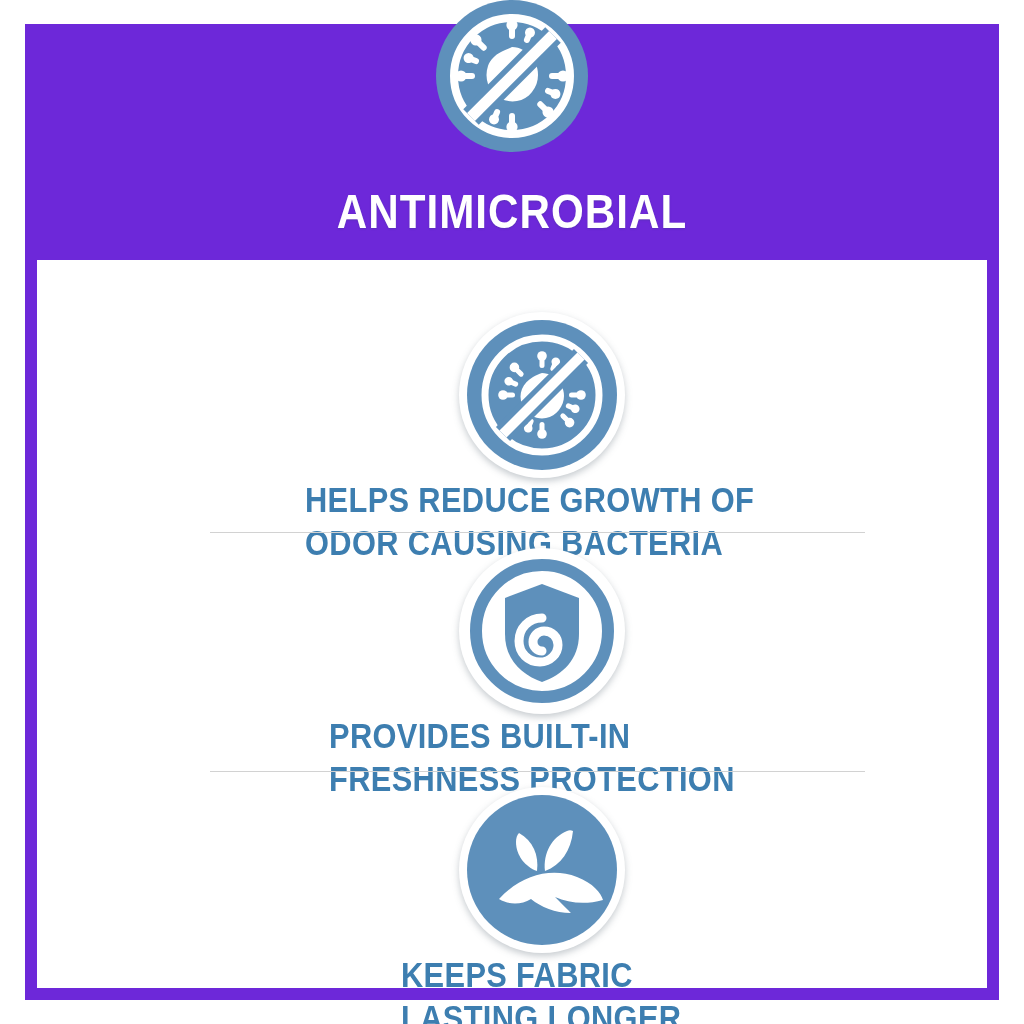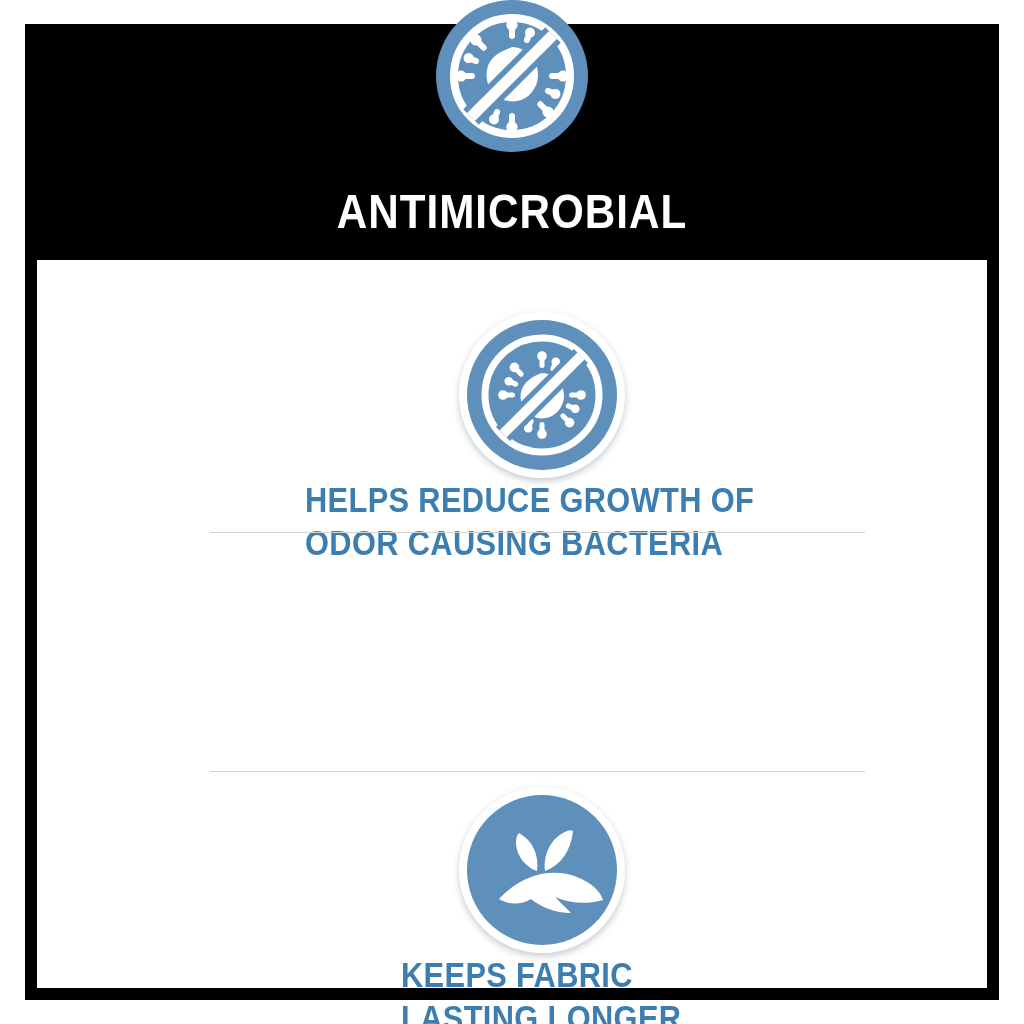--- a/index.html
+++ b/index.html
@@ -22,21 +22,21 @@
     background: #ffffff;
   }
 
   
   .panel {
     position: absolute;
     left: 25px;
     top: 24px;
     width: 974px;
     height: 976px;
-    background: #000000;
+    background: #6d28d9;
     box-sizing: border-box;
   }
 
   
   .header-band {
     position: absolute;
     left: 0;
     top: 0;
     width: 100%;
     height: 236px;
@@ -263,20 +263,34 @@
             </svg>
           </div>
           <div class="row-text">
             <span class="ln">HELPS REDUCE GROWTH OF</span>
             <span class="ln">ODOR CAUSING BACTERIA</span>
           </div>
         </div>
 
         <div class="divider divider-1"></div>
 
+        <div class="row row-2">
+          <div class="row-icon">
+            <svg viewBox="0 0 166 166" xmlns="http://www.w3.org/2000/svg" aria-hidden="true">
+              <circle cx="83" cy="83" r="75" fill="#ffffff"></circle>
+              <circle cx="83" cy="83" r="66" fill="none" stroke="#5E90BB" stroke-width="12"></circle>
+              <path d="M83 36 L120 50 L120 86 C120 112 103 127 83 134 C63 127 46 112 46 86 L46 50 Z" fill="#5E90BB"></path>
+              <path d="M83 70 C70 70 60 80 60 93 C60 105 69 114 81 114 C91 114 99 106 99 97 C99 89 93 83 85 83 C79 83 74 88 74 94 C74 99 78 103 83 103" fill="none" stroke="#ffffff" stroke-width="9" stroke-linecap="round"></path>
+            </svg>
+          </div>
+          <div class="row-text">
+            <span class="ln">PROVIDES BUILT-IN</span>
+            <span class="ln">FRESHNESS PROTECTION</span>
+          </div>
+        </div>
 
         <div class="divider divider-2"></div>
 
         <div class="row row-3">
           <div class="row-icon">
             <svg viewBox="0 0 166 166" xmlns="http://www.w3.org/2000/svg" aria-hidden="true">
               <circle cx="83" cy="83" r="75" fill="#5E90BB"></circle>
               <g fill="#ffffff">
 
                 <path d="M60 46 C74 54 80 68 78 84 C66 80 57 68 57 55 C57 51 58 48 60 46 Z"></path>

